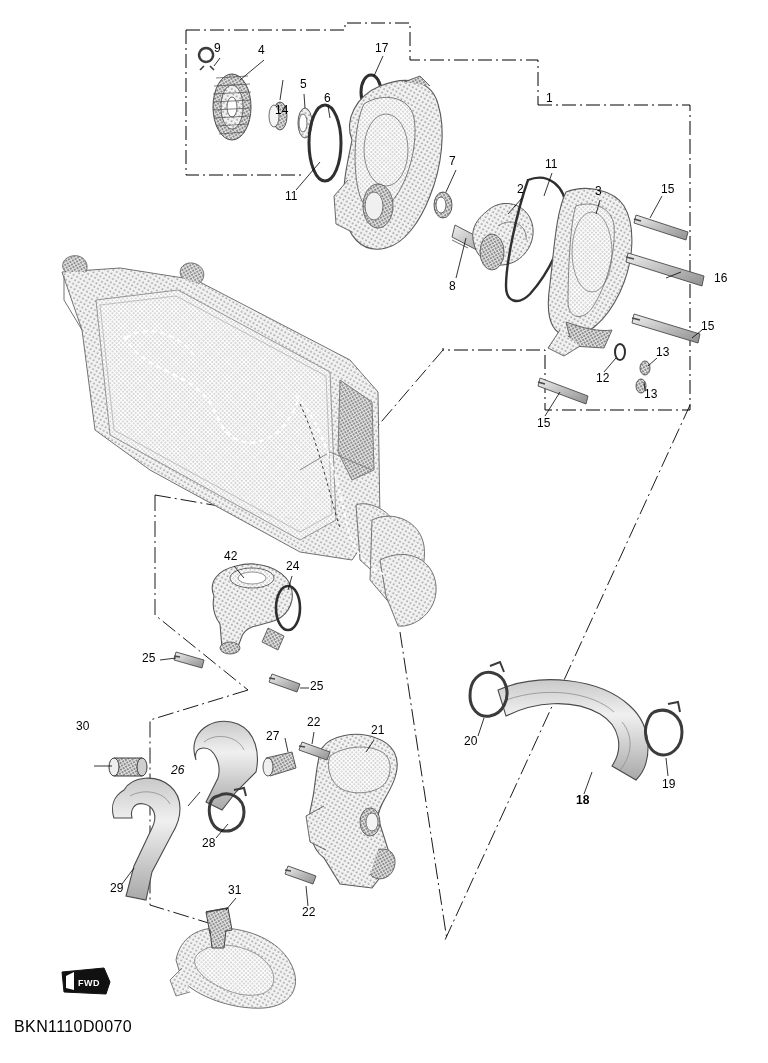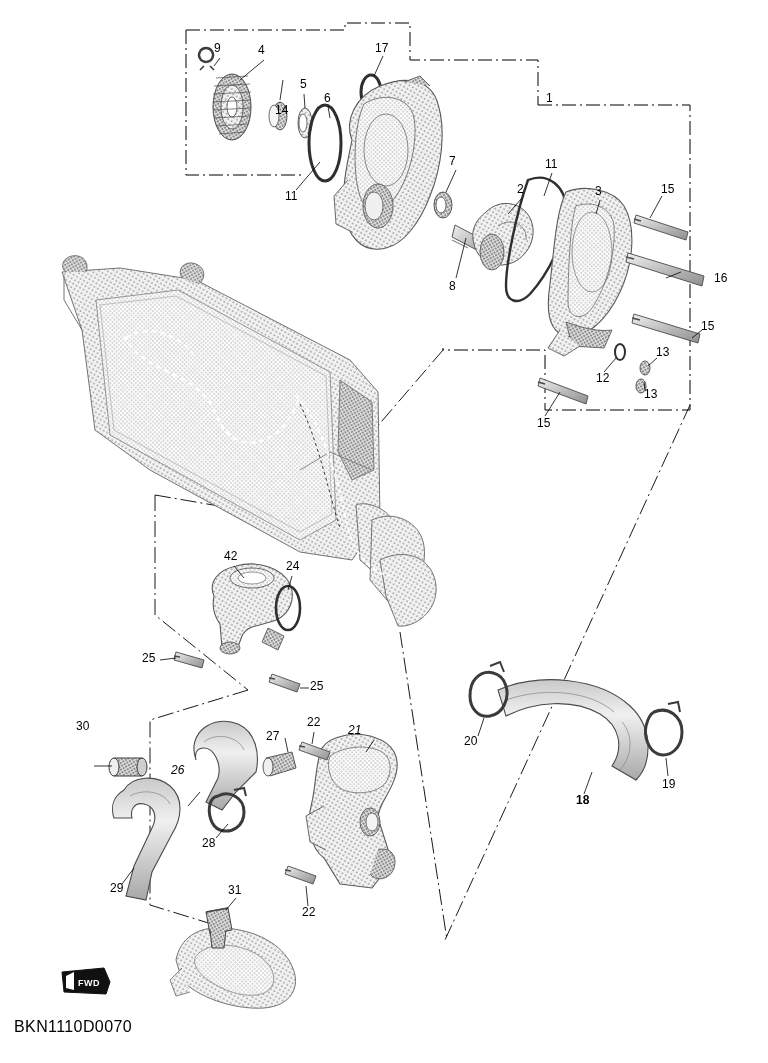--- a/index.html
+++ b/index.html
@@ -370,21 +370,21 @@
   <div class="callout" style="left:537px;  top:417px;">15</div>
   <div class="callout" style="left:224px;  top:550px;">42</div>
   <div class="callout" style="left:286px;  top:560px;">24</div>
   <div class="callout" style="left:142px;  top:652px;">25</div>
   <div class="callout" style="left:310px;  top:680px;">25</div>
   <div class="callout" style="left:464px;  top:735px;">20</div>
   <div class="callout" style="left:662px;  top:778px;">19</div>
   <div class="callout" style="left:576px;  top:794px;font-weight:bold;">18</div>
   <div class="callout" style="left:266px;  top:723px;margin-top:7px;">27</div>
   <div class="callout" style="left:307px;  top:716px;">22</div>
-  <div class="callout" style="left:348px;  top:724px;font-style:italic;">21</div>
+  <div class="callout" style="left:371px;  top:724px;">21</div>
   <div class="callout" style="left:76px;   top:720px;">30</div>
   <div class="callout" style="left:171px;  top:764px;font-style:italic;">26</div>
   <div class="callout" style="left:202px;  top:837px;">28</div>
   <div class="callout" style="left:110px;  top:882px;">29</div>
   <div class="callout" style="left:228px;  top:884px;">31</div>
   <div class="callout" style="left:302px;  top:906px;">22</div>
 
   <div class="fwd-label">FWD</div>
   <div class="diagram-code">BKN1110D0070</div>
 

